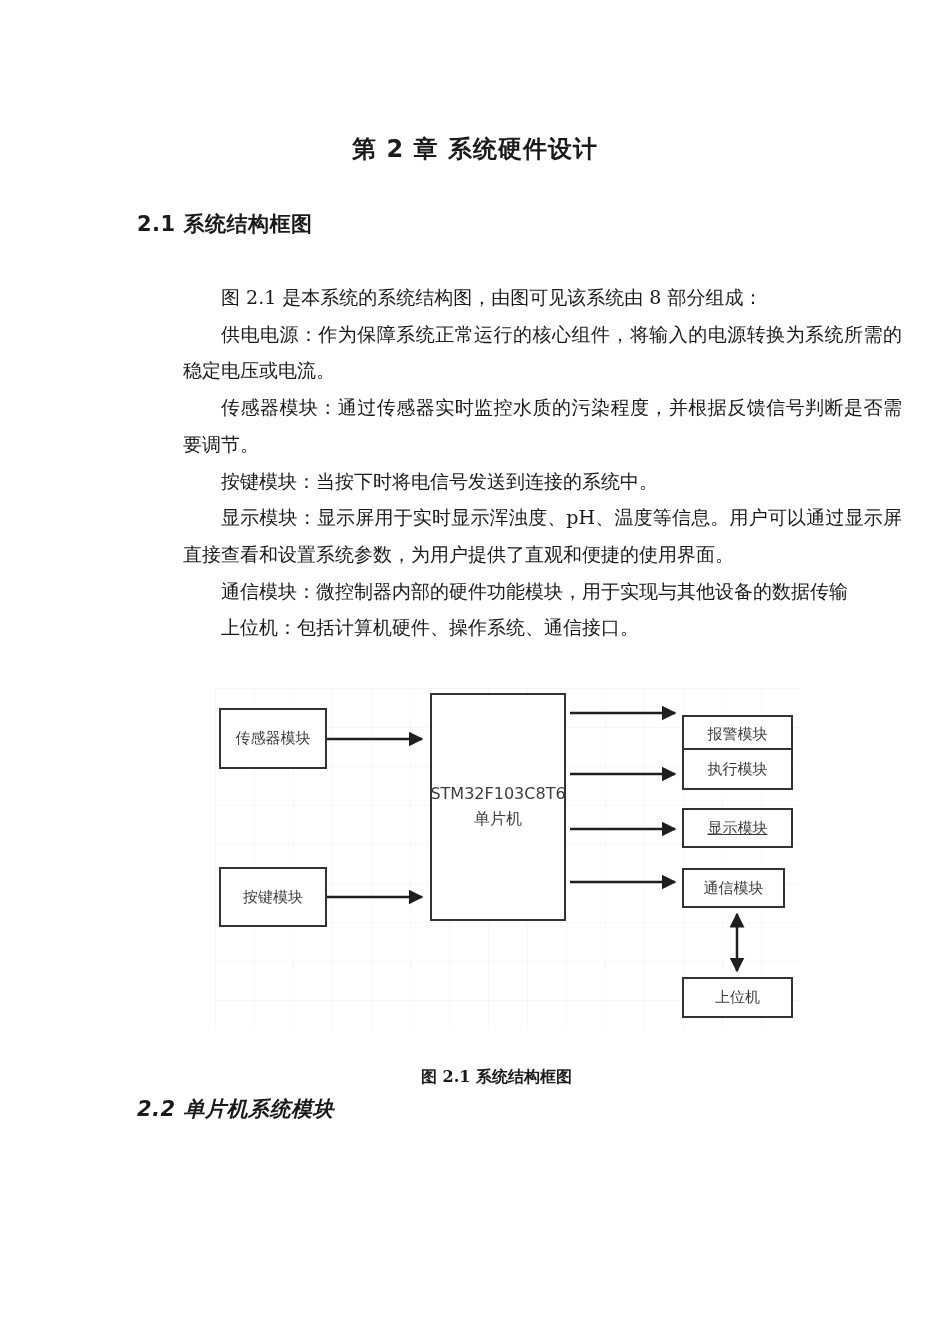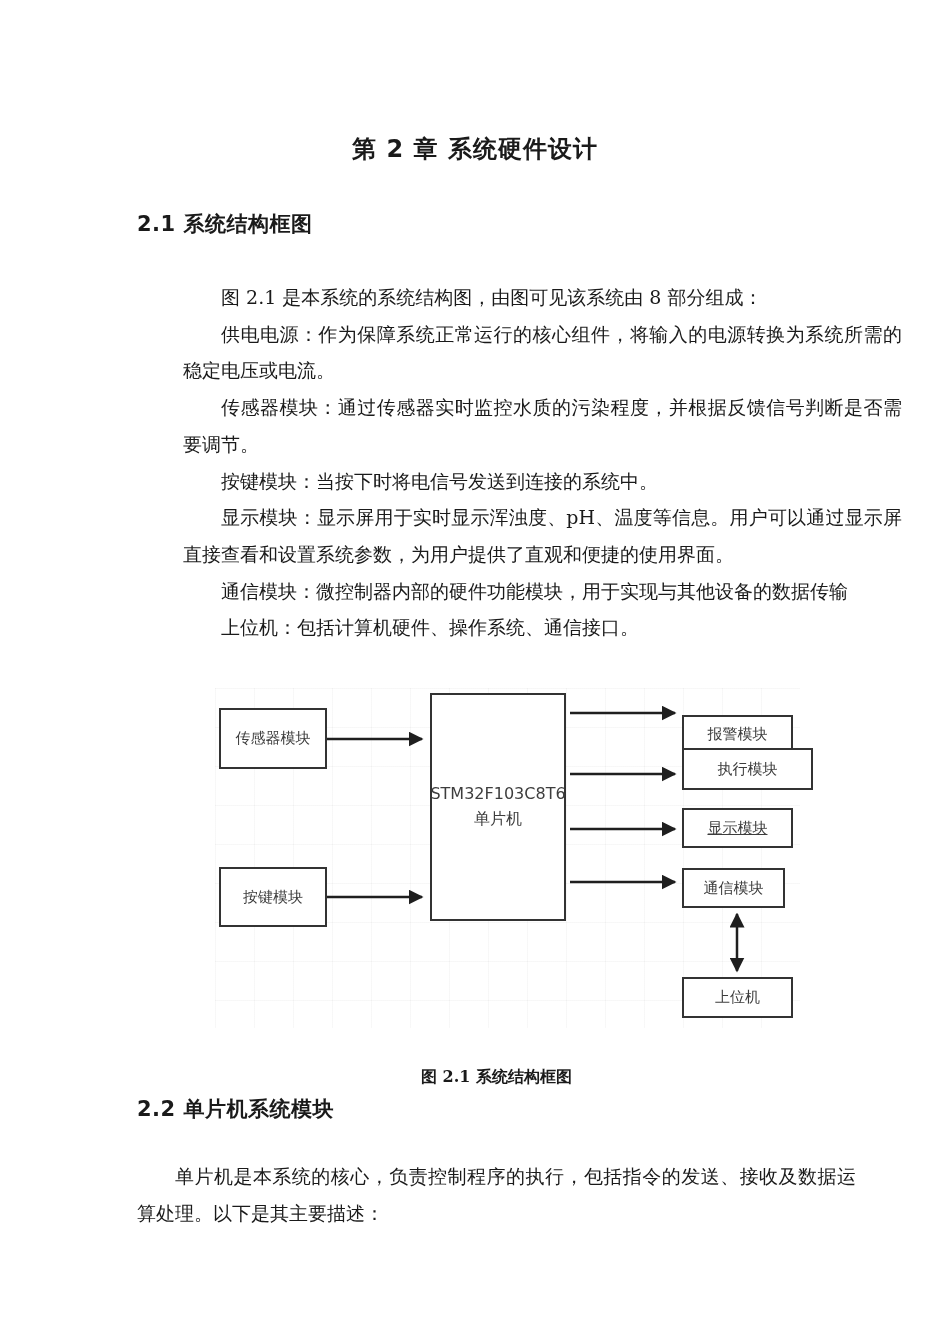--- a/index.html
+++ b/index.html
@@ -25,21 +25,21 @@
     letter-spacing: 1px;
   }
   .sec-heading {
     position: absolute; left: 137px;
     font-family: "DejaVu Sans", "Liberation Sans", sans-serif;
     font-weight: 700;
     font-size: 21px;
     letter-spacing: 0.5px;
   }
   .sec-21 { top: 210px; }
-  .sec-22 { top: 1095px; }
+  .sec-22 { top: 1095px; font-style: italic; }
   .bodytext {
     position: absolute; left: 137px; width: 719px;
     font-size: 19px;
     line-height: 36.7px;
     text-align: justify;
   }
   .bodytext p { text-indent: 2em; margin: 0; }
   .body-21 { top: 279px; margin-left: 46px; }
   .body-22 { top: 1158px; }
   .fig-caption {
@@ -66,21 +66,21 @@
     font-family: "DejaVu Sans", "Liberation Sans", sans-serif;
     color: #3d3d3d;
     font-size: 15px;
     text-align: center;
   }
   .node-sensor { left: 4px;   top: 20px;  width: 108px; height: 61px; }
   .node-keys   { left: 4px;   top: 179px; width: 108px; height: 60px; }
   .node-mcu    { left: 215px; top: 5px;   width: 136px; height: 228px;
                  flex-direction: column; font-size: 16px; line-height: 1.55; }
   .node-alarm  { left: 467px; top: 4px;   width: 111px; height: 39px; margin-top: 23px; }
-  .node-exec   { left: 467px; top: 60px;  width: 131px; height: 42px; }
+  .node-exec   { left: 467px; top: 60px;  width: 111px; height: 42px; }
   .node-disp   { left: 467px; top: 120px; width: 111px; height: 40px; text-decoration: underline; }
   .node-comm   { left: 467px; top: 180px; width: 103px; height: 40px; }
   .node-host   { left: 467px; top: 289px; width: 111px; height: 41px; }
   .arrow-layer { position: absolute; left: 0; top: 0; width: 585px; height: 340px; }
 </style>
 </head>
 <body>
 
 <div class="page">
 
@@ -139,17 +139,14 @@
     </div>
     <div class="node node-host">
       <span>上位机</span>
     </div>
   </figure>
 
   <div class="fig-caption">图 2.1 系统结构框图</div>
 
   <h2 class="sec-heading sec-22">2.2 单片机系统模块</h2>
 
-  <div class="bodytext body-22">
-    <p>单片机是本系统的核心，负责控制程序的执行，包括指令的发送、接收及数据运算处理。以下是其主要描述：</p>
-  </div>
 
 </div>
 
 </body></html>

